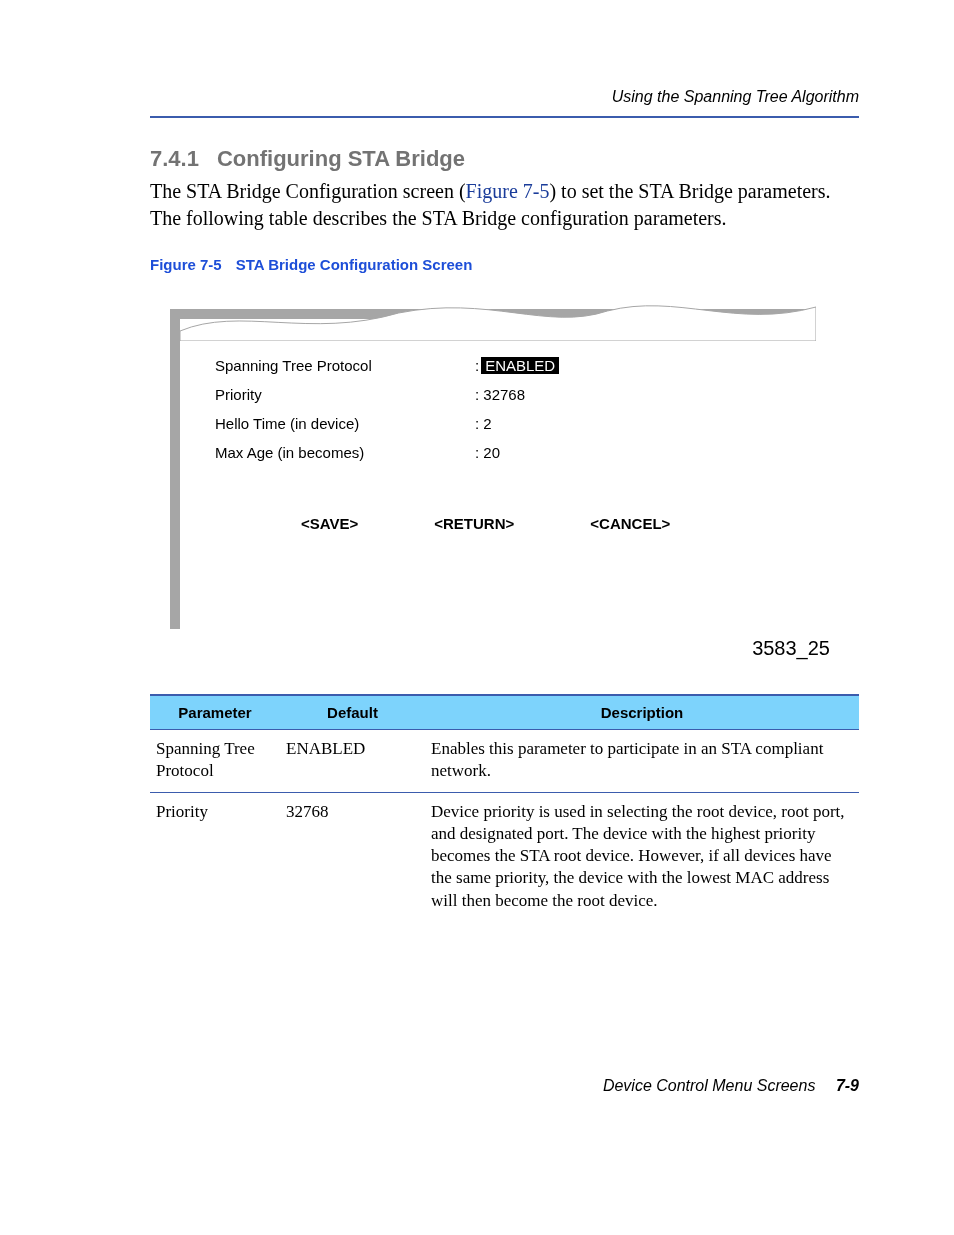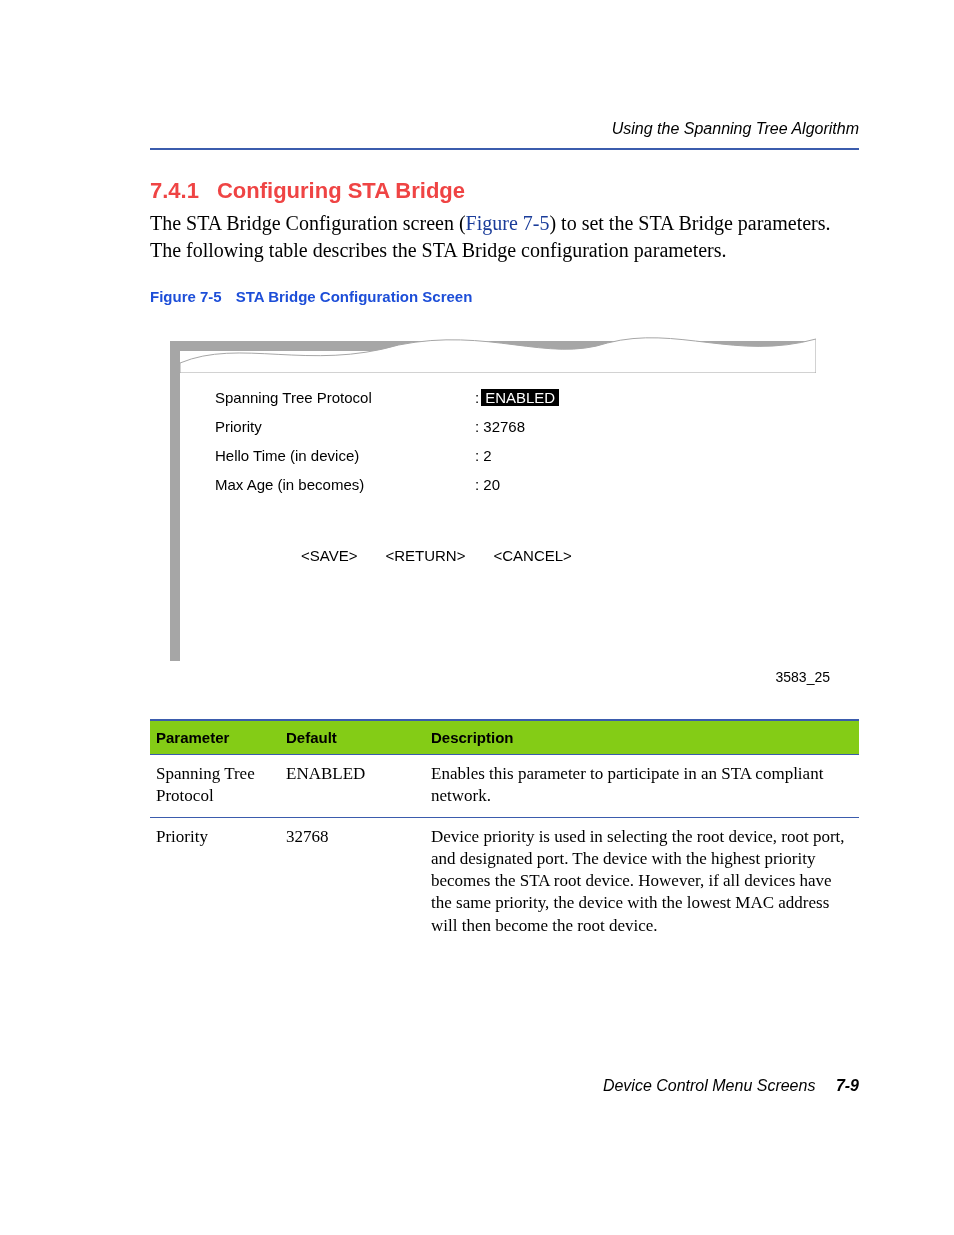--- a/index.html
+++ b/index.html
@@ -7,35 +7,35 @@
     padding: 0;
     background: #fff;
     font-family: "Times New Roman", Times, serif;
     color: #000;
   }
   .page {
     width: 954px;
     height: 1235px;
     position: relative;
     box-sizing: border-box;
-    padding: 120px 95px 0 150px;
+    padding: 88px 95px 0 150px;
   }
   .header-region {
     text-align: right;
     font-style: italic;
     font-family: "Helvetica", Arial, sans-serif;
     font-size: 16px;
     padding-bottom: 10px;
     border-bottom: 2px solid #3b5cad;
     margin-bottom: 28px;
   }
   .section-heading {
     font-family: "Helvetica", Arial, sans-serif;
     font-weight: bold;
-    color: #ef4444;
+    color: #737373;
     font-size: 22px;
     margin-bottom: 6px;
   }
   .section-heading .num {
     margin-right: 18px;
   }
   .body-text {
     font-size: 20px;
     line-height: 1.35;
     margin-bottom: 24px;
@@ -114,41 +114,42 @@
     display: inline-block;
     background: #000;
     color: #fff;
     padding: 0 4px;
     margin-left: 2px;
   }
   .fc-buttons {
     margin-top: 54px;
     padding-left: 86px;
     display: flex;
-    gap: 28px;
+    gap: 76px;
+    font-weight: bold;
   }
   .figure-code {
     text-align: right;
     font-family: "Helvetica", Arial, sans-serif;
-    font-size: 14px;
+    font-size: 20px;
     width: 660px;
     margin-left: 20px;
     margin-bottom: 34px;
   }
   
   .param-table {
     width: 100%;
     border-collapse: collapse;
     font-size: 17px;
   }
   .param-table thead th {
     font-family: "Helvetica", Arial, sans-serif;
     font-weight: bold;
-    text-align: left;
-    background: #84cc16;
+    text-align: center;
+    background: #7dd3fc;
     border-top: 2px solid #3b5cad;
     border-bottom: 1.5px solid #3b5cad;
     padding: 8px 6px;
     font-size: 15px;
   }
   .param-table td {
     vertical-align: top;
     padding: 8px 6px 10px 6px;
     border-bottom: 1px solid #3b5cad;
     line-height: 1.3;

